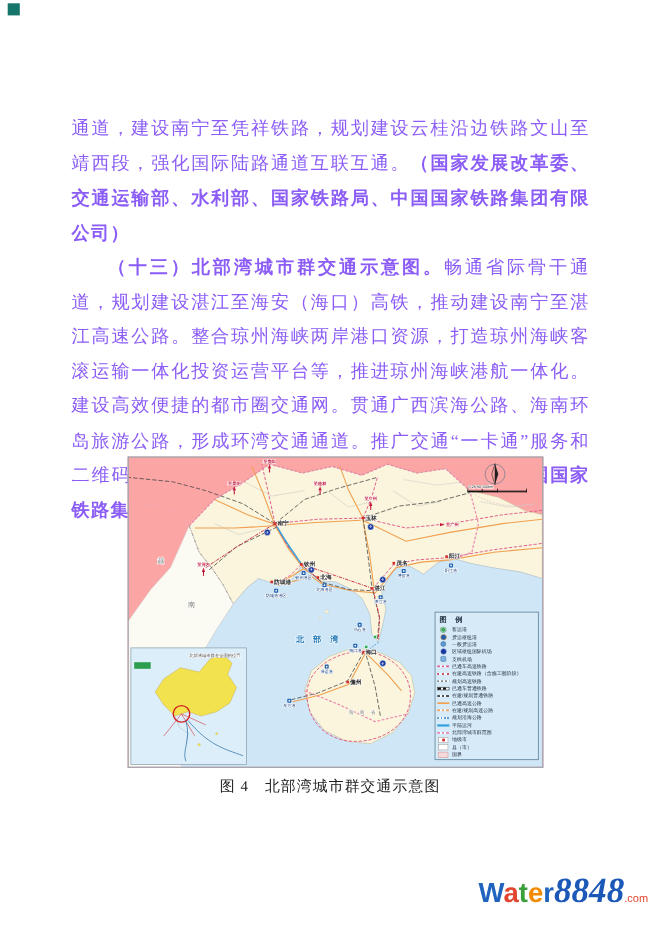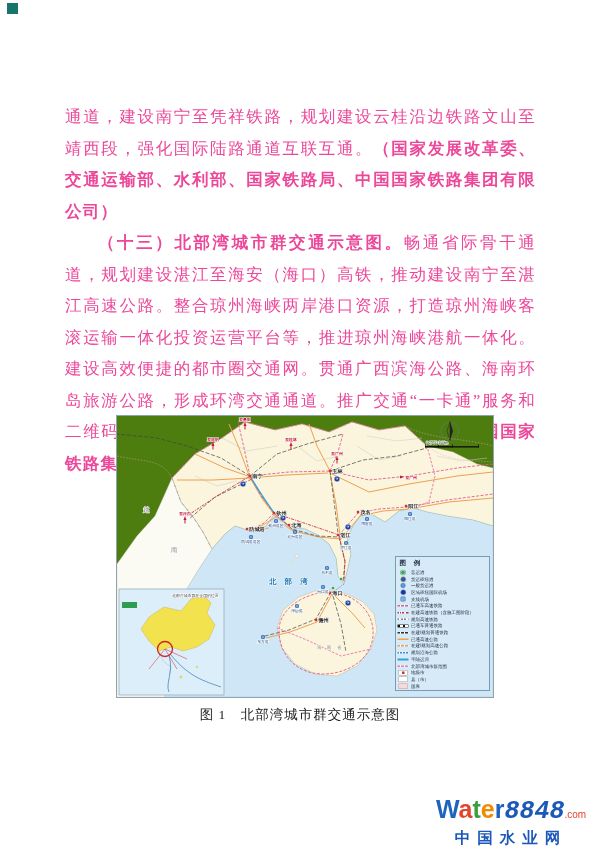--- a/index.html
+++ b/index.html
@@ -1,44 +1,44 @@
 <!DOCTYPE html>
 <html><head>
 <meta charset="utf-8">
 <style>
   html,body{margin:0;padding:0;}
   body{width:600px;height:848px;position:relative;background:#ffffff;overflow:hidden;
        font-family:"Liberation Serif","DejaVu Serif",serif;}
   .corner-mark{position:absolute;left:7px;top:3px;width:11px;height:11px;background:#17766b;}
-  .body-text{position:absolute;left:65px;top:101px;width:471px;color:#ec4899;
+  .body-text{position:absolute;left:65px;top:101px;width:471px;color:#8b5cf6;
              font-size:16.5px;line-height:31.5px;text-align:justify;text-justify:inter-character;
              letter-spacing:1.2px;}
   .body-text p{margin:0;}
   .body-text p.indent{text-indent:2em;}
   .body-text span.b{font-weight:bold;}
   .figure{position:absolute;left:116px;top:415px;width:376px;height:281px;
-          border:1px solid #8fa3b0;background:#4d7c0f;}
+          border:1px solid #8fa3b0;background:#fca5a5;}
   .figure svg{display:block;}
   .legend{position:absolute;left:278px;top:140px;width:95px;height:135px;
           background:#d7eaf8;border:1px solid #7a9cb0;overflow:hidden;box-sizing:border-box;}
   .legend-inner{width:186px;transform:scale(0.5);transform-origin:0 0;padding:2px 3px;
                 font-family:"Liberation Sans","DejaVu Sans",sans-serif;}
   .legend-title{font-size:13px;font-weight:bold;letter-spacing:6px;color:#123;margin:1px 0 3px 4px;}
   .legend-row{display:flex;align-items:center;height:13.4px;}
   .legend-swatch{width:22px;height:10px;margin-right:5px;flex:0 0 auto;display:flex;
                  align-items:center;justify-content:center;}
   .legend-label{font-size:9px;color:#1c2a3a;white-space:nowrap;}
   .caption{position:absolute;left:0;top:706px;width:600px;text-align:center;
            font-size:13.5px;color:#222;letter-spacing:1px;}
   .logo{position:absolute;right:13px;top:796px;width:152px;text-align:center;
         font-family:"Liberation Sans","DejaVu Sans",sans-serif;}
   .logo-line1{line-height:26px;white-space:nowrap;}
   .logo-word span{font-weight:bold;font-size:25px;}
-  .logo-num{font-family:Liberation Mono, monospace;font-style:italic;
-            font-weight:bold;font-size:25px;}
+  .logo-num{font-family:Liberation Serif, serif;font-style:italic;
+            font-weight:bold;font-size:32px;}
   .logo-tld{font-size:10px;font-weight:normal;}
   .logo-line2{line-height:17px;font-size:15.5px;font-weight:bold;letter-spacing:7px;
               margin-top:1px;white-space:nowrap;}
 </style>
 </head>
 <body>
 
 <div class="corner-mark"></div>
 
 <div class="body-text">
@@ -357,20 +357,19 @@
             <span class="legend-swatch">
               <span style="width:16px;height:9px;background:#f6d9dc;border:0.5px solid #cc9999;"></span>
             </span>
             <span class="legend-label">国界</span>
           </div>
         </div>
     </div>
   </div>
 </div>
 
-<div class="caption">图 1　北部湾城市群交通示意图</div>
+<div class="caption">图 4　北部湾城市群交通示意图</div>
 
 <div class="logo">
   <div class="logo-line1">
     <span class="logo-word" id="logo-word"><span style="color: rgb(31, 99, 191);">W</span><span style="color: rgb(226, 68, 46);">a</span><span style="color: rgb(59, 160, 59);">t</span><span style="color: rgb(241, 138, 0);">e</span><span style="color: rgb(31, 99, 191);">r</span></span><span class="logo-num" id="logo-num" style="color: rgb(27, 88, 184);">8848</span><span class="logo-tld" id="logo-tld" style="color: rgb(226, 68, 46);">.com</span>
   </div>
-  <div class="logo-line2" id="logo-sub" style="color: rgb(27, 88, 184);">中国水业网</div>
 </div>
 
 </body></html>

